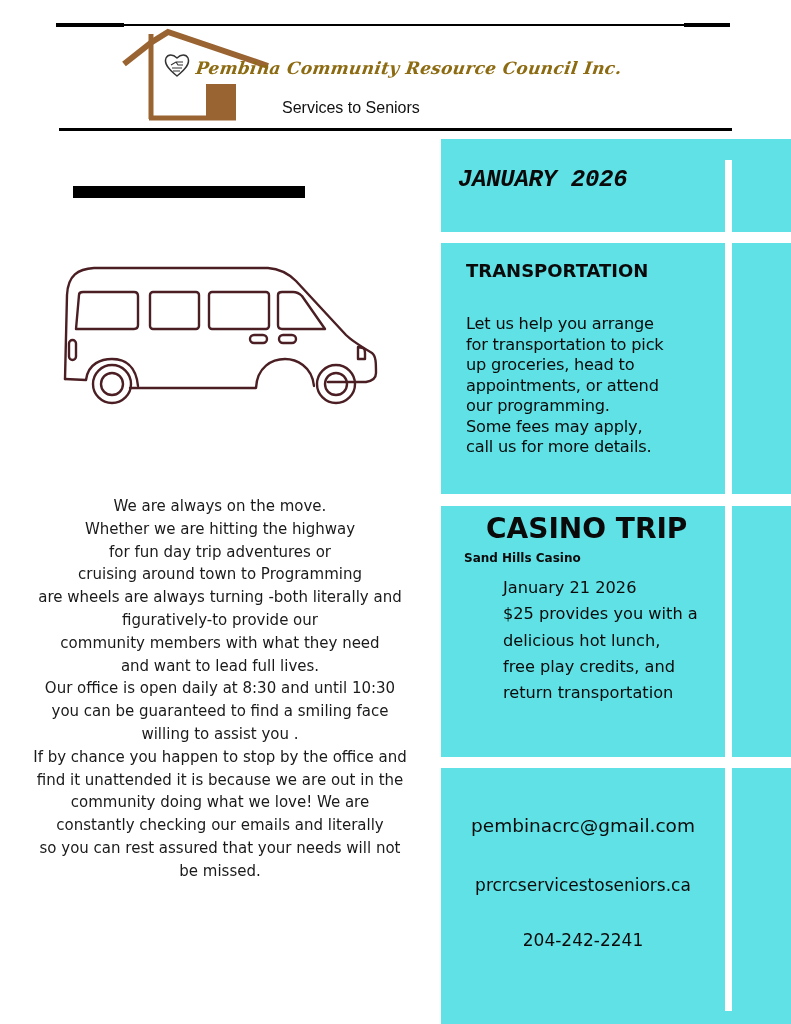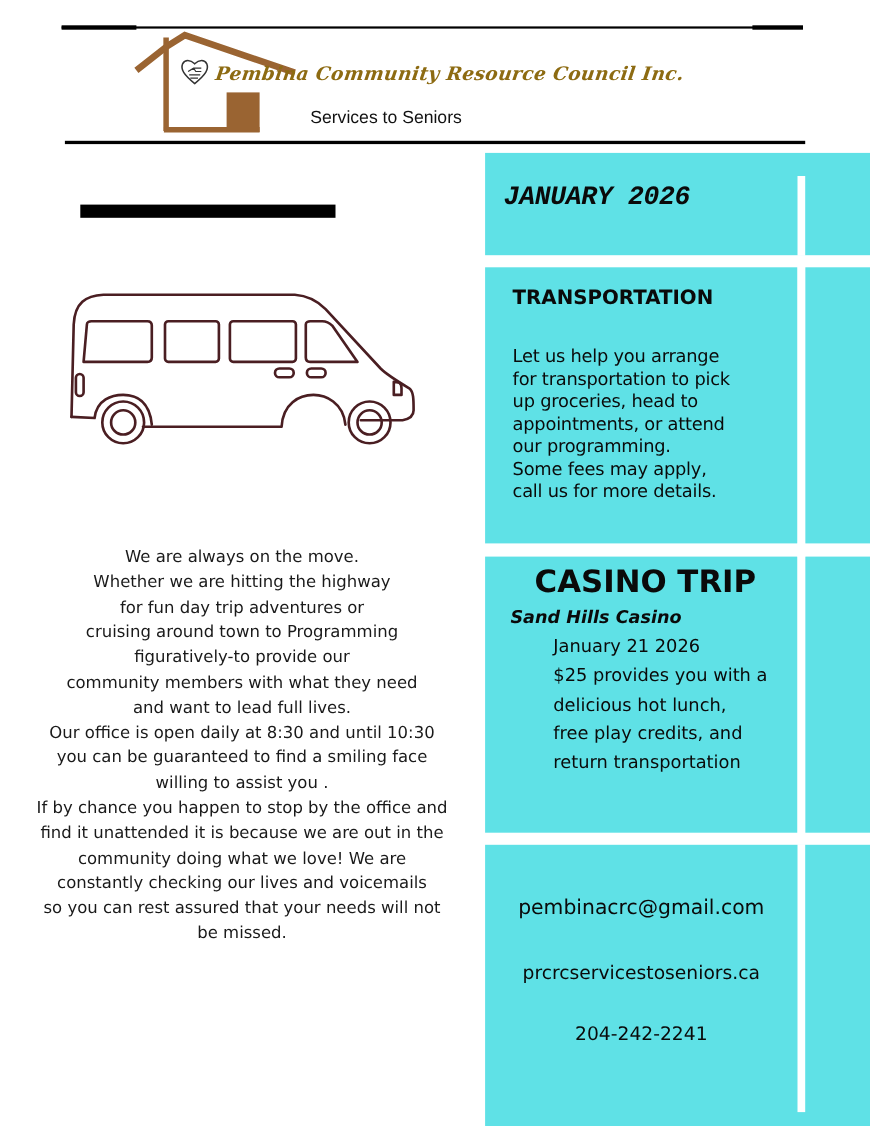--- a/index.html
+++ b/index.html
@@ -46,21 +46,21 @@
     .sec-title {
       font-family: "DejaVu Sans", sans-serif; font-weight: bold; white-space: nowrap;
     }
     .trans-title { left: 466px; top: 260px; font-size: 18px; }
     .trans-body {
       left: 466px; top: 314px; width: 250px;
       font-size: 16.2px; line-height: 20.5px; letter-spacing: -0.2px;
     }
     .trans-body div { white-space: nowrap; }
     .casino-title { left: 486px; top: 512px; font-size: 28px; }
-    .casino-venue { left: 464px; top: 551px; font-size: 16px; font-weight: bold; white-space: nowrap; font-style: italic; }
+    .casino-venue { left: 464px; top: 551px; font-size: 12px; font-weight: bold; white-space: nowrap; }
     .casino-body {
       left: 464px; top: 575px; width: 260px;
       font-size: 16.2px; line-height: 26.3px;
     }
     .casino-body div { white-space: nowrap; margin-left: 39px; }
     .contact {
       left: 441px; width: 284px; text-align: center; font-size: 18.5px; white-space: nowrap;
     }
     .contact.small { font-size: 17px; }
   </style>
@@ -118,30 +118,31 @@
     <circle cx="52" cy="129" r="11"></circle>
     <circle cx="276" cy="129" r="19"></circle>
     <circle cx="276" cy="129" r="11"></circle>
   </svg>
 
   <div class="story">
     <div>We are always on the move.</div>
     <div>Whether we are hitting the highway</div>
     <div>for fun day trip adventures or</div>
     <div>cruising around town to Programming</div>
+    <div>are wheels are always turning -both literally and</div>
     <div>figuratively-to provide our</div>
     <div>community members with what they need</div>
     <div>and want to lead full lives.</div>
     <div>Our office is open daily at 8:30 and until 10:30</div>
     <div>you can be guaranteed to find a smiling face</div>
     <div>willing to assist you .</div>
     <div>If by chance you happen to stop by the office and</div>
     <div>find it unattended it is because we are out in the</div>
     <div>community doing what we love!  We are</div>
-    <div>constantly checking our lives and voicemails</div>
+    <div>constantly checking our emails and literally</div>
     <div>so you can rest assured that your needs will not</div>
     <div>be missed.</div>
   </div>
 </div>
 
 <div>
 
   <div class="cyan" style="left:441px; top:139px; width:350px; height:93px;"></div>
 
   <div class="cyan" style="left:441px; top:243px; width:284px; height:251px;"></div>

